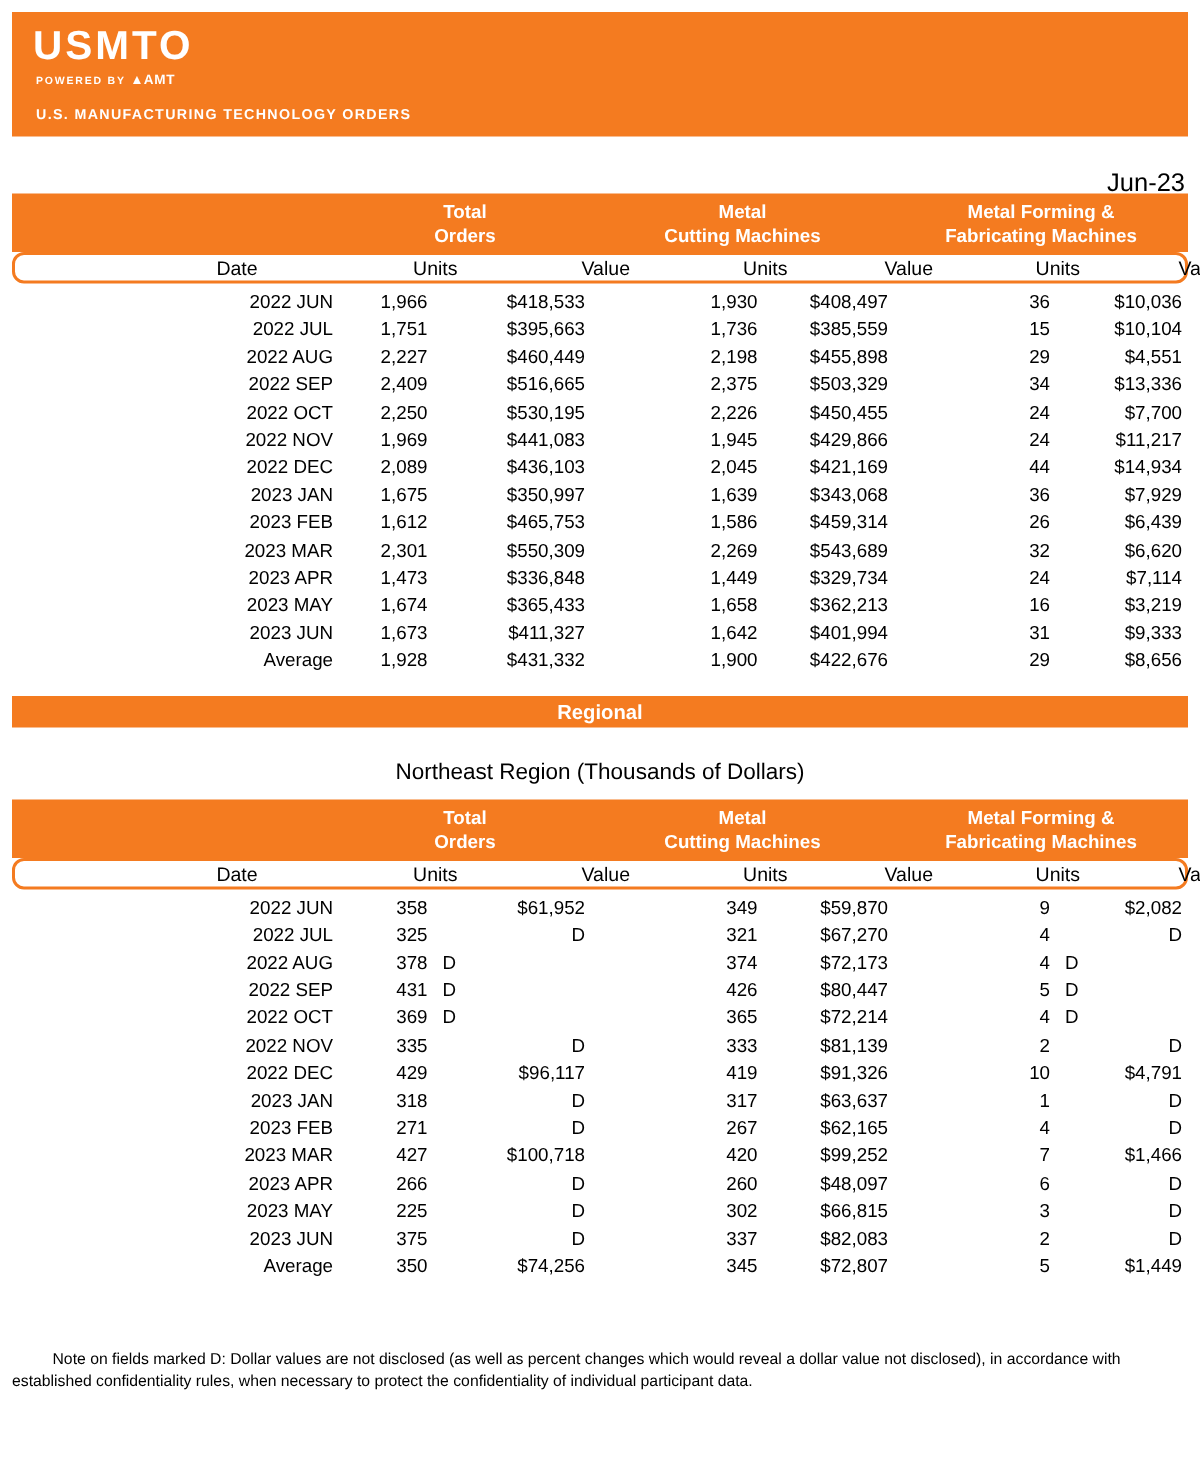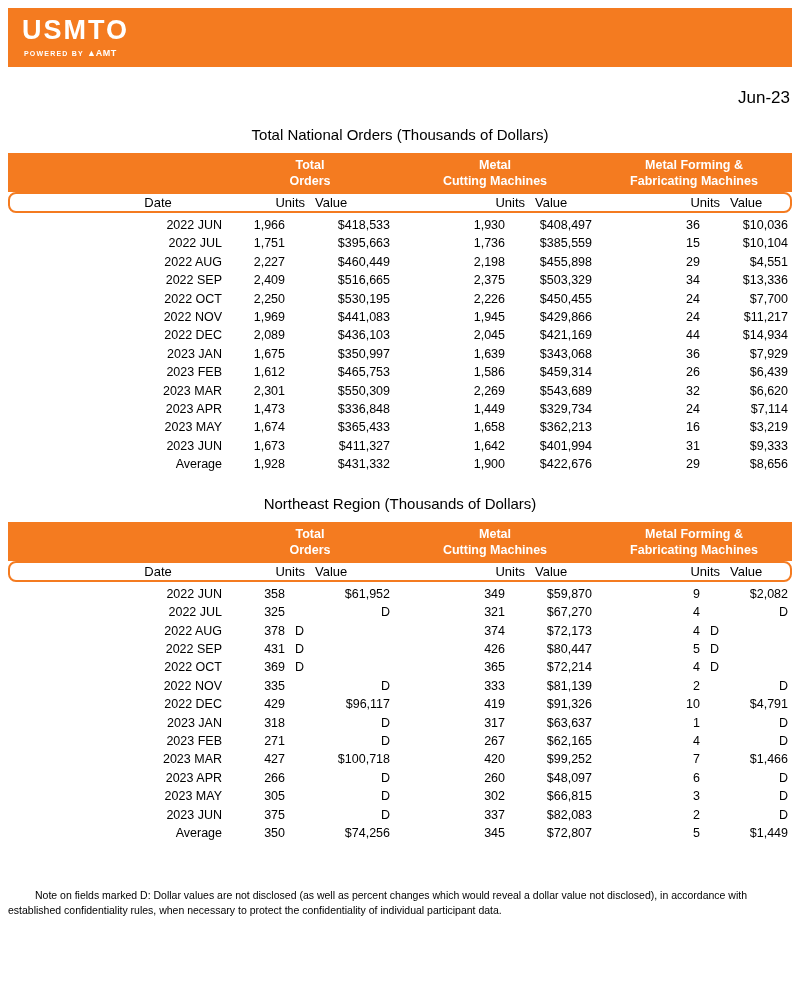--- a/index.html
+++ b/index.html
@@ -41,21 +41,21 @@
   .g1 { grid-column: 2 / 4; }
   .g2 { grid-column: 4 / 6; }
   .g3 { grid-column: 6 / 8; }
   .t-sub {
     display: grid; grid-template-columns: var(--cols);
     border: 2px solid var(--orange); border-radius: 8px;
     background: #fff; font-size: 13px; line-height: 17px; padding-left: 24px;
   }
   .sub-date { text-align: center; padding-left: 30px; }
   .sub-units { text-align: right; padding-right: 10px; }
-  .sub-value { text-align: left; }
+  .sub-value { text-align: right; }
   .t-body { margin-top: 3px; }
   .trow { display: grid; grid-template-columns: var(--cols); }
   .tcell { text-align: right; padding-right: 4px; font-size: 12.5px; line-height: 18.4px; white-space: nowrap; }
   .tcell.left-d { text-align: left; padding-left: 6px; }
 
   
   .regional-banner {
     background: var(--orange); color: #fff; text-align: center;
     font-weight: bold; font-size: 13.5px; line-height: 21px; margin-top: 14px;
   }
@@ -68,27 +68,27 @@
 <body>
 
 <div class="page">
 
   <div class="brand-banner">
     <div class="brand-logo">USMTO</div>
     <div class="brand-powered">
       <span>POWERED BY</span>
       <span class="amt-mark">▲</span><span class="amt-name">AMT</span>
     </div>
+    <div class="brand-tagline">U.S. MANUFACTURING TECHNOLOGY ORDERS</div>
   </div>
 
   <div class="report-title-row">
     <div class="report-date">Jun-23</div>
   </div>
 
-  <div class="section-heading">Total National Orders (Thousands of Dollars)</div>
 
   <div class="data-table">
     <div class="t-groups">
       <div class="g g1">Total
 Orders</div>
       <div class="g g2">Metal
 Cutting Machines</div>
       <div class="g g3">Metal Forming &amp;
 Fabricating Machines</div>
     </div>
@@ -224,20 +224,21 @@
           <div class="tcell">1,928</div>
           <div class="tcell">$431,332</div>
           <div class="tcell">1,900</div>
           <div class="tcell">$422,676</div>
           <div class="tcell">29</div>
           <div class="tcell">$8,656</div>
         </div>
       </div>
   </div>
 
+  <div class="regional-banner">Regional</div>
 
   <div class="section-heading">Northeast Region (Thousands of Dollars)</div>
 
   <div class="data-table">
     <div class="t-groups">
       <div class="g g1">Total
 Orders</div>
       <div class="g g2">Metal
 Cutting Machines</div>
       <div class="g g3">Metal Forming &amp;
@@ -347,21 +348,21 @@
           <div class="tcell">2023 APR</div>
           <div class="tcell">266</div>
           <div class="tcell">D</div>
           <div class="tcell">260</div>
           <div class="tcell">$48,097</div>
           <div class="tcell">6</div>
           <div class="tcell">D</div>
         </div>
         <div class="trow">
           <div class="tcell">2023 MAY</div>
-          <div class="tcell">305</div>
+          <div class="tcell">225</div>
           <div class="tcell">D</div>
           <div class="tcell">302</div>
           <div class="tcell">$66,815</div>
           <div class="tcell">3</div>
           <div class="tcell">D</div>
         </div>
         <div class="trow">
           <div class="tcell">2023 JUN</div>
           <div class="tcell">375</div>
           <div class="tcell">D</div>

